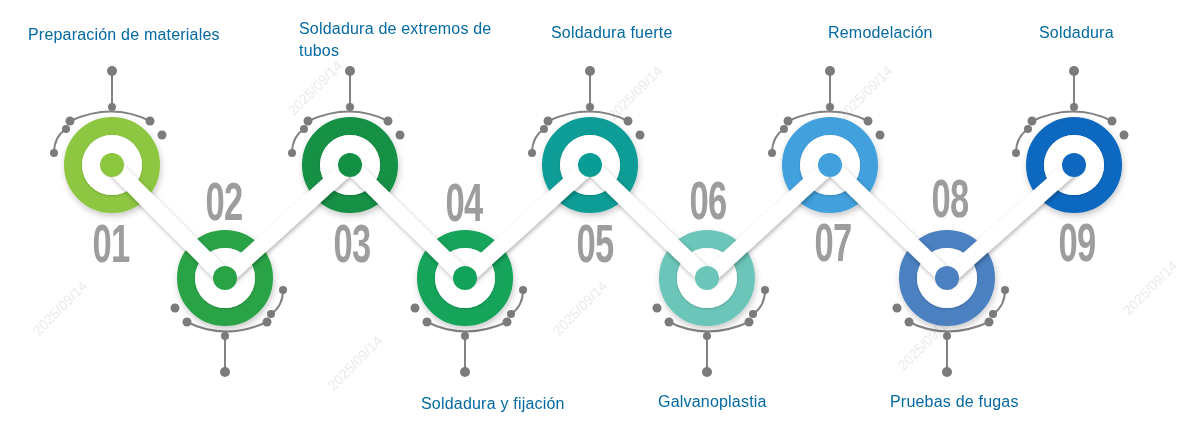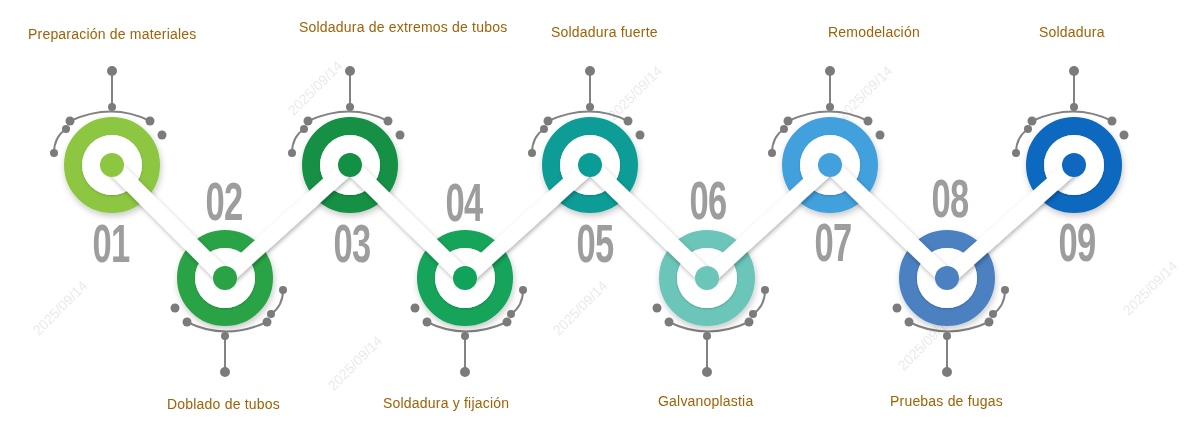--- a/index.html
+++ b/index.html
@@ -6,22 +6,22 @@
   .stage{
     position:relative;
     width:1198px;height:439px;
     background:#ffffff;
     overflow:hidden;
     font-family:"Liberation Sans", sans-serif;
   }
   .stage svg{position:absolute;left:0;top:0;}
   .lbl{
     position:absolute;
-    font-size:14px;
-    color:#a16207;
+    font-size:16px;
+    color:#0369a1;
     white-space:nowrap;
     letter-spacing:.2px;
     z-index:3;
   }
   .lbl.wrap{width:215px;white-space:normal;line-height:1.35;}
   .num{
     position:absolute;
     width:70px;
     text-align:center;
     font-size:54px;
@@ -152,18 +152,17 @@
   <div class="num" style="left:798px;top:215px">07</div>
   <div class="num" style="left:915px;top:171px">08</div>
   <div class="num" style="left:1042px;top:215px">09</div>
 
   <div class="lbl" style="left:28px;top:26px">Preparación de materiales</div>
   <div class="lbl wrap" style="left:299px;top:18px">Soldadura de extremos de tubos</div>
   <div class="lbl" style="left:551px;top:24px">Soldadura fuerte</div>
   <div class="lbl" style="left:828px;top:24px">Remodelación</div>
   <div class="lbl" style="left:1039px;top:24px">Soldadura</div>
 
-  <div class="lbl" style="left:167px;top:396px">Doblado de tubos</div>
-  <div class="lbl" style="left:383px;top:395px">Soldadura y fijación</div>
+  <div class="lbl" style="left:421px;top:395px">Soldadura y fijación</div>
   <div class="lbl" style="left:890px;top:393px">Pruebas de fugas</div>
   <div class="lbl" style="left:658px;top:393px">Galvanoplastia</div>
 
 </div>
 
 </body></html>

